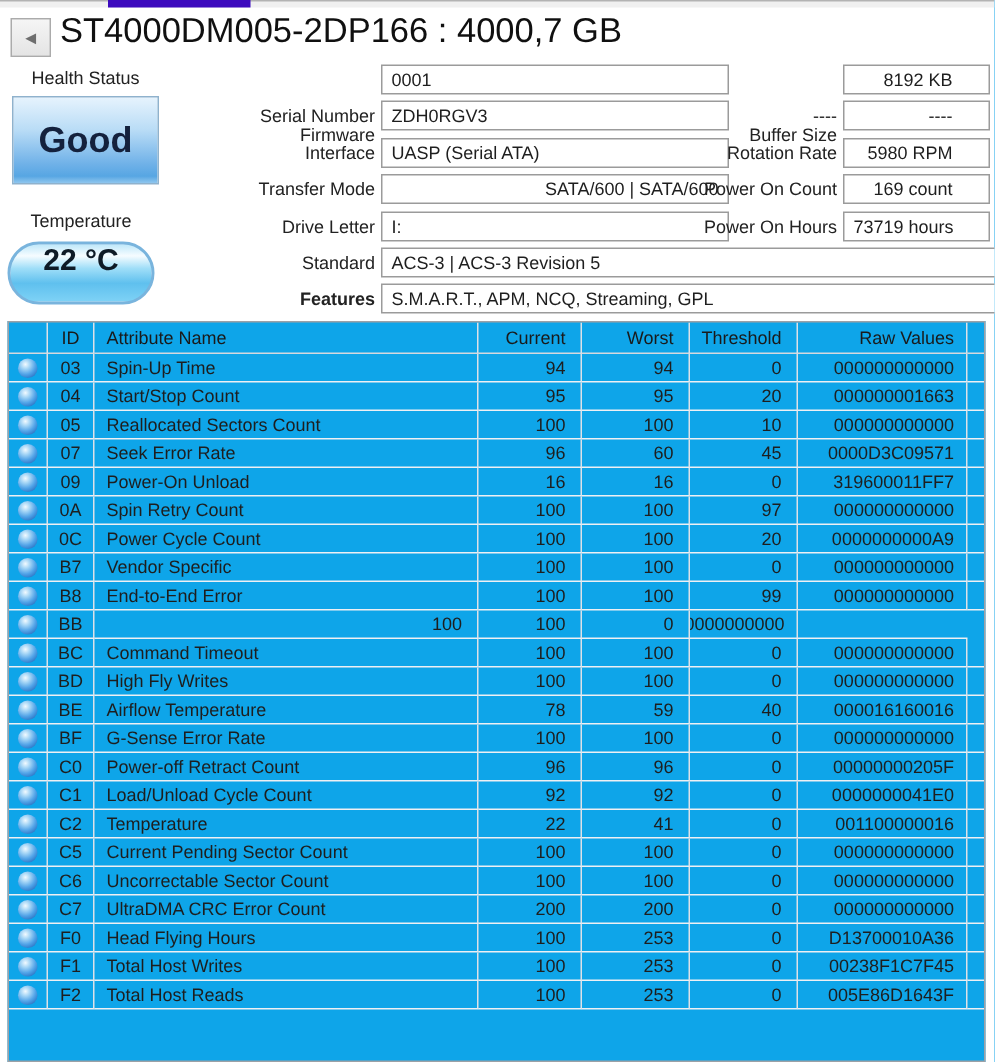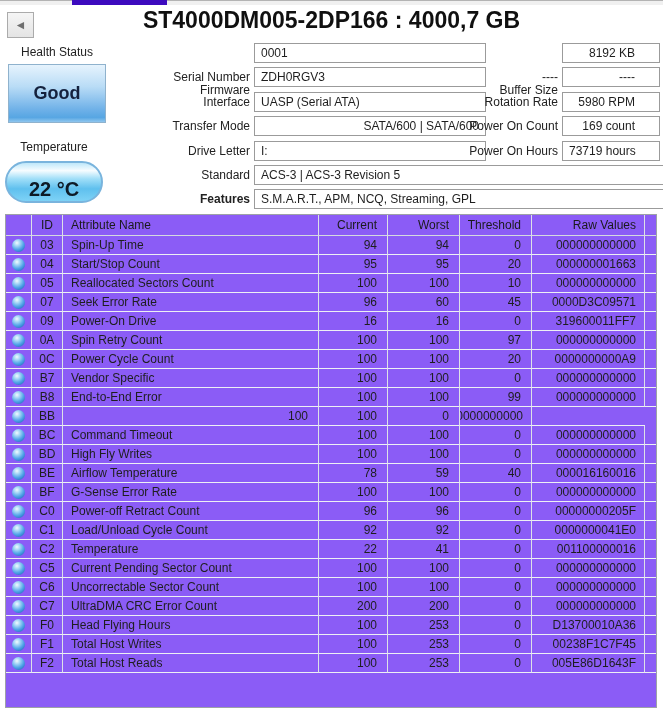--- a/index.html
+++ b/index.html
@@ -15,36 +15,36 @@
   
   .topstrip { position:absolute; left:0; top:0; width:663px; height:5px;
               background:#f0f0f0; border-top:1px solid #b3b3b3; }
   .accent-bar { position:absolute; left:72px; top:0; width:95px; height:5px; background:#3c0abe; }
 
   
   .back-btn { position:absolute; left:7px; top:12px; width:27px; height:26px;
               background:linear-gradient(180deg,#f5f5f5,#e4e4e4);
               border:1px solid #ababab; display:flex; align-items:center; justify-content:center;
               color:#6e6e6e; font-size:12px; cursor:pointer; }
-  .title { position:absolute; left:40px; top:7px; width:583px; text-align:center;
-           font-size:23px; letter-spacing:0; color:#101010; white-space:nowrap;font-weight:bold; }
+  .title { position:absolute; left:40px; top:7px; width:583px; 
+           font-size:23px; letter-spacing:0; color:#101010; white-space:nowrap; }
 
   
   .caption { position:absolute; font-size:12px; color:#222; text-align:center; }
   .health-caption { left:8px; top:45px; width:98px; }
   .good-btn { position:absolute; left:8px; top:64px; width:98px; height:59px;
               border:1px solid #8fb2cd;
               background:linear-gradient(180deg,#e6f3fd 0%,#b9dcf6 38%,#6fb1e8 78%,#57a6e3 92%,#8fc6ee 100%);
               display:flex; align-items:center; justify-content:center;
-              font-size:18px; font-weight:bold; color:#14213d; cursor:pointer; }
+              font-size:24px; font-weight:bold; color:#14213d; cursor:pointer; }
   .temp-caption { left:5px; top:140px; width:98px; }
   .temp-pill { position:absolute; left:5px; top:161px; width:98px; height:42px;
                border:2px solid #79b4dd; border-radius:22px;
                background:linear-gradient(180deg,#bfe8fa 0%,#f6fcff 20%,#9fdef8 42%,#5fc0ee 68%,#7ed2f6 100%);
-               display:flex; align-items:flex-end; justify-content:center;
+               display:flex; align-items:flex-start; justify-content:center;
                font-size:20px; font-weight:bold; color:#0e1a26; cursor:pointer; }
 
   
   .f-label { position:absolute; font-size:12px; color:#222; text-align:right; white-space:nowrap; }
   .f-box { position:absolute; height:20px; border:1px solid #9b9b9b; background:#fff;
            font-size:12px; line-height:18px; padding:0 6px; white-space:nowrap; overflow:hidden; }
   .f-box.ra { text-align:right; padding-right:24px; }
   .lab-l { left:100px; width:150px; }
   .lab-r { left:440px; width:118px; }
   .box-l { left:254px; width:232px; }
@@ -53,21 +53,21 @@
   .r0 { top:43px; }  .r0l { top:46px;margin-top:37px; }
   .r1 { top:67px; }  .r1l { top:70px; }
   .r2 { top:92px; }  .r2l { top:95px; }
   .r3 { top:116px;text-align:right; } .r3l { top:119px; }
   .r4 { top:141px; } .r4l { top:144px; }
   .r5 { top:165px; } .r5l { top:168px; }
   .r6 { top:189px; } .r6l { top:192px;font-weight:bold; }
 
   
   .smart-table { position:absolute; left:5px; top:214px; width:652px; height:494px;
-                 border:1px solid #9da1a6; background:#8b5cf6; overflow:hidden; }
+                 border:1px solid #9da1a6; background:#0ea5e9; overflow:hidden; }
   .trow { display:grid; grid-template-columns:26px 31px 256px 69px 72px 72px 113px 1fr;
           height:19px; }
   .trow.thead { height:21px; }
   .cell { border-right:1px solid #dde1e7; border-bottom:1px solid #edf0f4;
           font-size:12px; display:flex; align-items:center; overflow:hidden; white-space:nowrap; }
   .cell:last-child { border-right:none; }
   .thead .cell { border-bottom:1px solid #d5d9df; color:#1a1a1a; }
   .c-id   { justify-content:center; }
   .c-name { padding-left:8px; }
   .c-num  { justify-content:flex-end; padding-right:10px; }
@@ -180,21 +180,21 @@
     <div class="cell c-num">60</div>
     <div class="cell c-num">45</div>
     <div class="cell c-raw">0000D3C09571</div>
     <div class="cell"></div>
   </div>
       <div class="trow">
     <div class="cell">
       <span class="orb"></span>
     </div>
     <div class="cell c-id">09</div>
-    <div class="cell c-name">Power-On Drive</div>
+    <div class="cell c-name">Power-On Unload</div>
     <div class="cell c-num">16</div>
     <div class="cell c-num">16</div>
     <div class="cell c-num">0</div>
     <div class="cell c-raw">319600011FF7</div>
     <div class="cell"></div>
   </div>
       <div class="trow">
     <div class="cell">
       <span class="orb"></span>
     </div>

